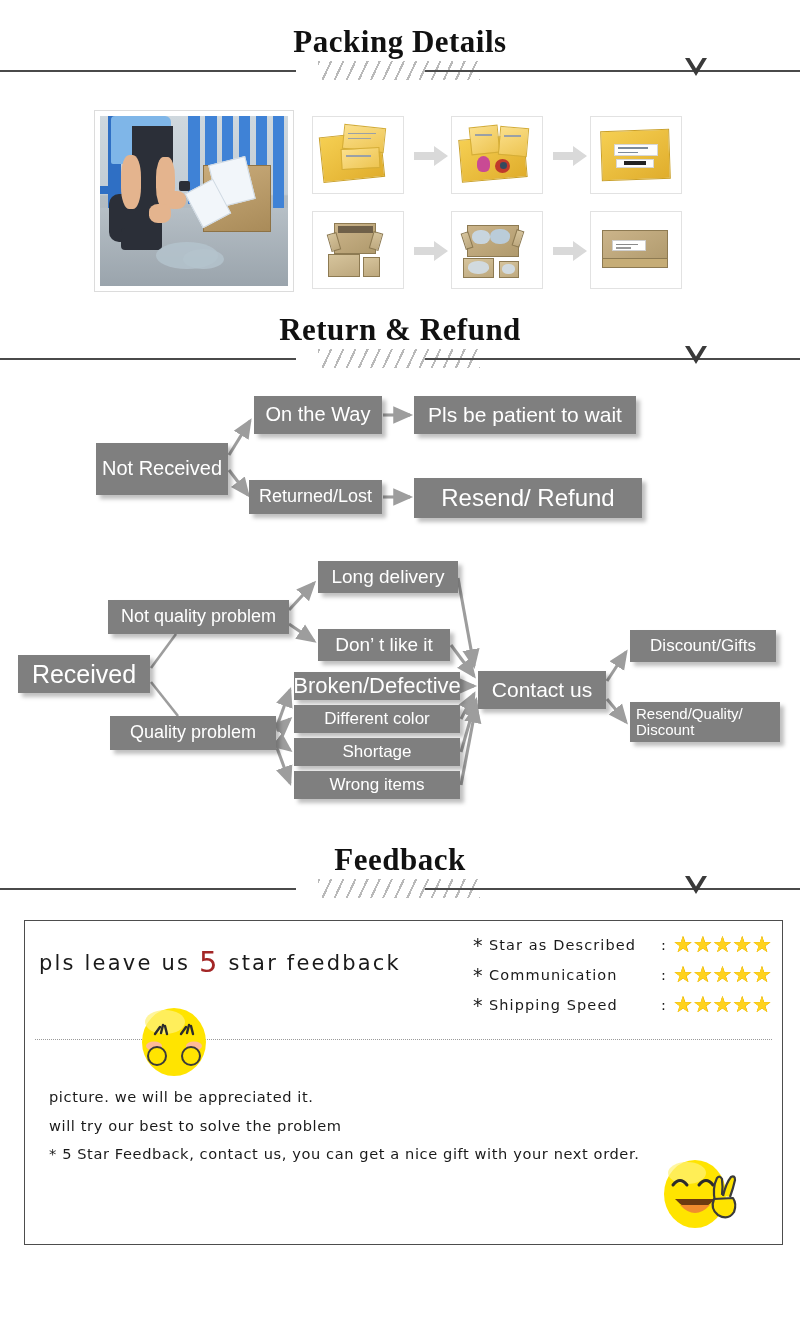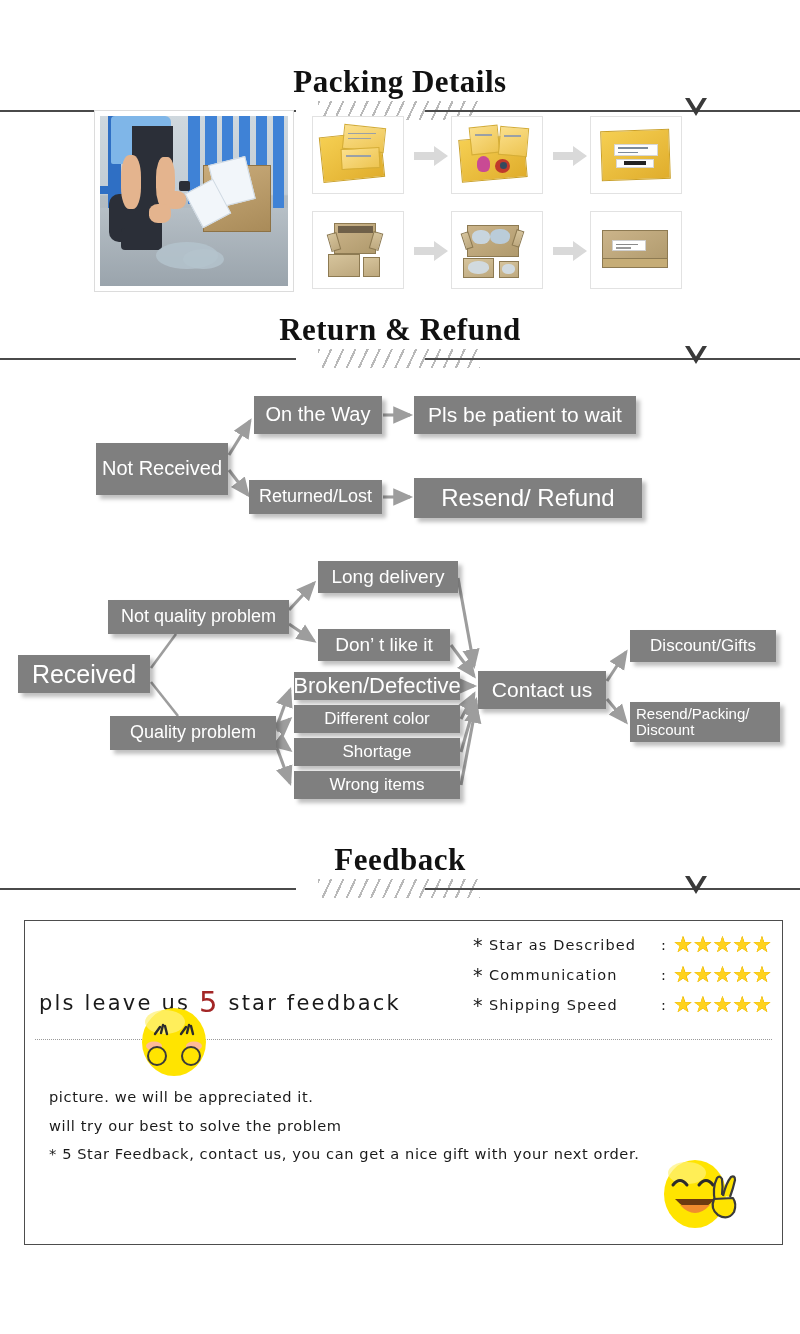--- a/index.html
+++ b/index.html
@@ -137,21 +137,21 @@
     position: absolute;
     left: 24px; top: 920px;
     width: 759px; height: 325px;
     border: 1.6px solid #4d4d4d;
     background: #fff;
   }
   .fb-head { position: relative; height: 118px; }
   .fb-pls {
     position: absolute; left: 14px; top: 24px;
     font-family: "DejaVu Sans", sans-serif;
-    font-size: 21px; color: #1a1a1a; letter-spacing: 2.2px; margin-top: 40px;
+    font-size: 21px; color: #1a1a1a; letter-spacing: 2.2px;
   }
   .fb-five { color: #a32626; font-size: 29px; font-weight: 400; vertical-align: -2px; }
 
   .ratings { position: absolute; left: 448px; top: 9px; }
   .rating-row { display: flex; align-items: center; height: 30px; }
   .rating-star-col { font-size: 19px; color: #1a1a1a; width: 16px; font-family:"DejaVu Sans",sans-serif;}
   .rating-label {
     font-family: "DejaVu Sans", sans-serif;
     font-size: 14.5px; color: #1a1a1a; letter-spacing: 1.1px;
     width: 172px;
@@ -179,21 +179,21 @@
     position: absolute; left: 24px; top: 162px; width: 718px;
     font-family: "DejaVu Sans", sans-serif;
     font-size: 14.6px; color: #1a1a1a;
     line-height: 28.5px; letter-spacing: 0.6px;
   }
   .fb-body p { margin: 0; }
 </style>
 </head>
 <body>
 
-<div class="section-header" style="position:absolute;left:0;top:26px;margin-top:40px;">
+<div class="section-header" style="position:absolute;left:0;top:26px;">
   <div class="section-title">Packing Details</div>
   <div class="rule-wrap">
     <div class="rule-left"></div>
     <div class="hatch"></div>
     <div class="rule-right"></div>
     <div class="chevron">
       <svg width="26" height="24" viewBox="0 0 26 24">
         <path d="M2 3 L13 21 L24 3 L19.5 3 L13 13.5 L6.5 3 Z" fill="#3a3a3a"></path>
       </svg>
     </div>
@@ -383,21 +383,21 @@
   <div class="node" style="left:108px; top:600px; width:181px; height:34px; font-size:18px;">Not quality problem</div>
   <div class="node" style="left:110px; top:716px; width:166px; height:34px; font-size:18px;">Quality problem</div>
   <div class="node" style="left:318px; top:561px; width:140px; height:32px; font-size:19px;">Long delivery</div>
   <div class="node" style="left:318px; top:629px; width:132px; height:32px; font-size:19px;">Don’  t like it</div>
   <div class="node" style="left:294px; top:672px; width:166px; height:28px; font-size:22px;">Broken/Defective</div>
   <div class="node" style="left:294px; top:705px; width:166px; height:28px; font-size:17px;">Different color</div>
   <div class="node" style="left:294px; top:738px; width:166px; height:28px; font-size:17px;">Shortage</div>
   <div class="node" style="left:294px; top:771px; width:166px; height:28px; font-size:17px;">Wrong items</div>
   <div class="node" style="left:478px; top:671px; width:128px; height:38px; font-size:21px;">Contact us</div>
   <div class="node" style="left:630px; top:630px; width:146px; height:32px; font-size:17px;">Discount/Gifts</div>
-  <div class="node two-line" style="left:630px; top:702px; width:150px; height:40px; font-size:15px;">Resend/Packing/ Discount</div>
+  <div class="node two-line" style="left:630px; top:702px; width:150px; height:40px; font-size:15px;">Resend/Quality/ Discount</div>
 </div>
 
 <div class="section-header" style="position:absolute;left:0;top:844px;">
   <div class="section-title">Feedback</div>
   <div class="rule-wrap">
     <div class="rule-left"></div>
     <div class="hatch"></div>
     <div class="rule-right"></div>
     <div class="chevron">
       <svg width="26" height="24" viewBox="0 0 26 24">

